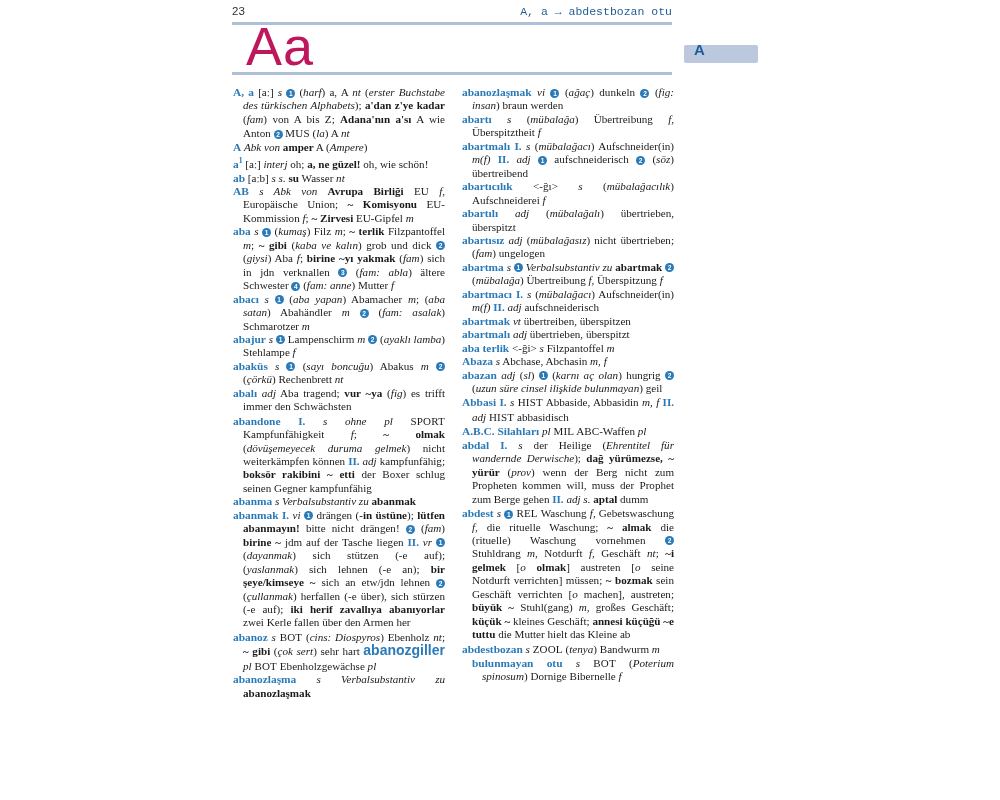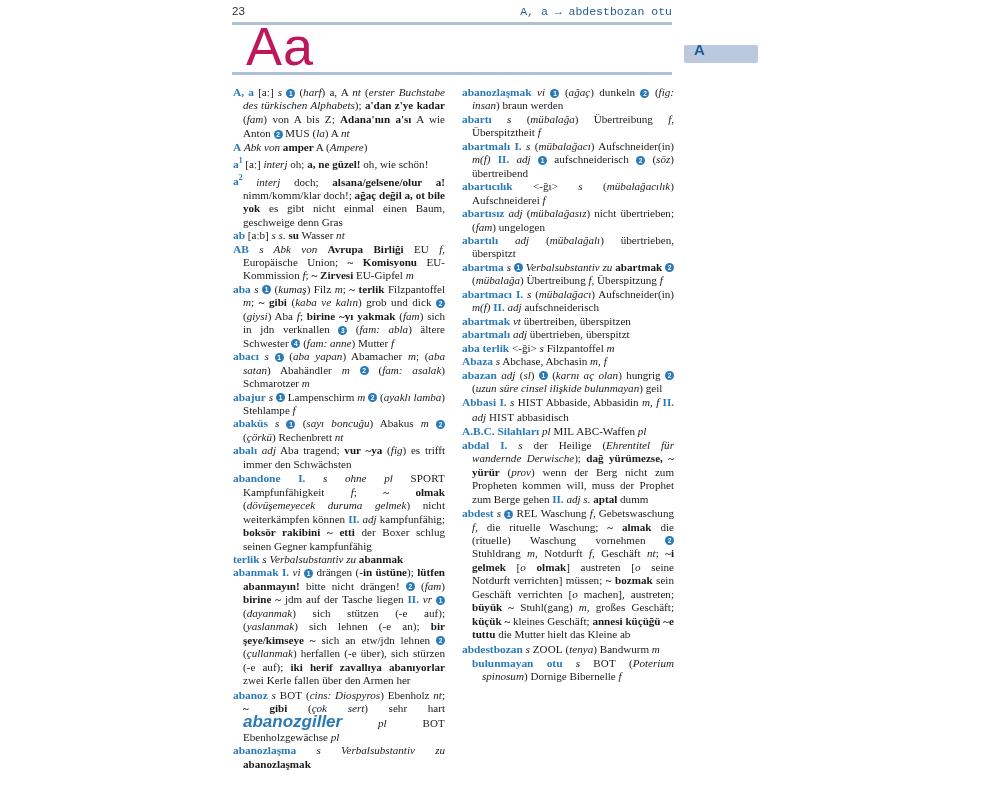--- a/index.html
+++ b/index.html
@@ -119,22 +119,21 @@
   .hw {
     color: #2b7ab8;
     font-family: Liberation Serif, serif;
     font-weight: 700;
     font-size: 11.4px;
   }
   .hw2 {
     color: #2b7ab8;
     font-family: "Liberation Sans", "DejaVu Sans", sans-serif;
     font-weight: 700;
-    font-size: 17px;
-    font-style: italic;
+    font-size: 14px;
   }
   .b  { font-weight: 700; }
   .i  { font-style: italic; }
   .sc {
     font-variant: small-caps;
     font-size: 15px;
     letter-spacing: 0.2px;
     text-transform: lowercase;
   }
   .rom { font-weight: 700; color: #2b7ab8; }
@@ -171,41 +170,40 @@
 
   <div class="rule" id="rule-bottom"></div>
 
   <div id="thumbtab"></div>
   <div id="thumbtab-letter">A</div>
 
   <div class="col" id="col-left">
       <p class="entry"><span class="hw">A, a</span> [aː] <span class="i">s</span> <span class="num">1</span> (<span class="i">harf</span>) a, A <span class="i">nt</span> (<span class="i">erster Buchstabe des türkischen Alphabets</span>); <span class="b">a'dan z'ye kadar</span> (<span class="i">fam</span>) von A bis Z; <span class="b">Adana'nın a'sı</span> A wie Anton <span class="num">2</span> <span class="sc">MUS</span> (<span class="i">la</span>) A <span class="i">nt</span></p>
       <p class="entry"><span class="hw">A</span> <span class="i">Abk von</span> <span class="b">amper</span> A (<span class="i">Ampere</span>)</p>
       <p class="entry"><span class="hw">a<span class="sup">1</span></span> [aː] <span class="i">interj</span> oh; <span class="b">a, ne güzel!</span> oh, wie schön!</p>
-      <p class="entry"><span class="hw">a<span class="sup">2</span></span> <span class="i">interj</span> doch; <span class="b">alsana/gelsene/olur a!</span> nimm/komm/klar doch!; <span class="b">ağaç değil a, ot bile yok</span> es gibt nicht einmal einen Baum, geschweige denn Gras</p>
       <p class="entry"><span class="hw">ab</span> [aːb] <span class="i">s s.</span> <span class="b">su</span> Wasser <span class="i">nt</span></p>
       <p class="entry"><span class="hw">AB</span> <span class="i">s Abk von</span> <span class="b">Avrupa Birliği</span> EU <span class="i">f</span>, Europäische Union; <span class="b">~ Komisyonu</span> EU-Kommission <span class="i">f</span>; <span class="b">~ Zirvesi</span> EU-Gipfel <span class="i">m</span></p>
       <p class="entry"><span class="hw">aba</span> <span class="i">s</span> <span class="num">1</span> (<span class="i">kumaş</span>) Filz <span class="i">m</span>; <span class="b">~ terlik</span> Filzpantoffel <span class="i">m</span>; <span class="b">~ gibi</span> (<span class="i">kaba ve kalın</span>) grob und dick <span class="num">2</span> (<span class="i">giysi</span>) Aba <span class="i">f</span>; <span class="b">birine ~yı yakmak</span> (<span class="i">fam</span>) sich in jdn verknallen <span class="num">3</span> (<span class="i">fam: abla</span>) ältere Schwester <span class="num">4</span> (<span class="i">fam: anne</span>) Mutter <span class="i">f</span></p>
       <p class="entry"><span class="hw">abacı</span> <span class="i">s</span> <span class="num">1</span> (<span class="i">aba yapan</span>) Abamacher <span class="i">m</span>; (<span class="i">aba satan</span>) Abahändler <span class="i">m</span> <span class="num">2</span> (<span class="i">fam: asalak</span>) Schmarotzer <span class="i">m</span></p>
       <p class="entry"><span class="hw">abajur</span> <span class="i">s</span> <span class="num">1</span> Lampenschirm <span class="i">m</span> <span class="num">2</span> (<span class="i">ayaklı lamba</span>) Stehlampe <span class="i">f</span></p>
       <p class="entry"><span class="hw">abaküs</span> <span class="i">s</span> <span class="num">1</span> (<span class="i">sayı boncuğu</span>) Abakus <span class="i">m</span> <span class="num">2</span> (<span class="i">çörkü</span>) Rechenbrett <span class="i">nt</span></p>
       <p class="entry"><span class="hw">abalı</span> <span class="i">adj</span> Aba tragend; <span class="b">vur ~ya</span> (<span class="i">fig</span>) es trifft immer den Schwächsten</p>
       <p class="entry"><span class="hw">abandone</span> <span class="rom">I.</span> <span class="i">s ohne pl</span> <span class="sc">SPORT</span> Kampfunfähigkeit <span class="i">f</span>; <span class="b">~ olmak</span> (<span class="i">dövüşemeyecek duruma gelmek</span>) nicht weiterkämpfen können <span class="rom">II.</span> <span class="i">adj</span> kampfunfähig; <span class="b">boksör rakibini ~ etti</span> der Boxer schlug seinen Gegner kampfunfähig</p>
-      <p class="entry"><span class="hw">terlik</span> <span class="i">s Verbalsubstantiv zu</span> <span class="b">abanmak</span></p>
+      <p class="entry"><span class="hw">abanma</span> <span class="i">s Verbalsubstantiv zu</span> <span class="b">abanmak</span></p>
       <p class="entry"><span class="hw">abanmak</span> <span class="rom">I.</span> <span class="i">vi</span> <span class="num">1</span> drängen (<span class="b">-in üstüne</span>); <span class="b">lütfen abanmayın!</span> bitte nicht drängen! <span class="num">2</span> (<span class="i">fam</span>) <span class="b">birine ~</span> jdm auf der Tasche liegen <span class="rom">II.</span> <span class="i">vr</span> <span class="num">1</span> (<span class="i">dayanmak</span>) sich stützen (-e auf); (<span class="i">yaslanmak</span>) sich lehnen (-e an); <span class="b">bir şeye/kimseye ~</span> sich an etw/jdn lehnen <span class="num">2</span> (<span class="i">çullanmak</span>) herfallen (-e über), sich stürzen (-e auf); <span class="b">iki herif zavallıya abanıyorlar</span> zwei Kerle fallen über den Armen her</p>
       <p class="entry"><span class="hw">abanoz</span> <span class="i">s</span> <span class="sc">BOT</span> (<span class="i">cins: Diospyros</span>) Ebenholz <span class="i">nt</span>; <span class="b">~ gibi</span> (<span class="i">çok sert</span>) sehr hart <span class="b hw2">abanozgiller</span> <span class="i">pl</span> <span class="sc">BOT</span> Ebenholzgewächse <span class="i">pl</span></p>
       <p class="entry"><span class="hw">abanozlaşma</span> <span class="i">s Verbalsubstantiv zu</span> <span class="b">abanozlaşmak</span></p>
     </div>
   <div class="col" id="col-right">
       <p class="entry"><span class="hw">abanozlaşmak</span> <span class="i">vi</span> <span class="num">1</span> (<span class="i">ağaç</span>) dunkeln <span class="num">2</span> (<span class="i">fig: insan</span>) braun werden</p>
       <p class="entry"><span class="hw">abartı</span> <span class="i">s</span> (<span class="i">mübalağa</span>) Übertreibung <span class="i">f</span>, Überspitztheit <span class="i">f</span></p>
       <p class="entry"><span class="hw">abartmalı</span> <span class="rom">I.</span> <span class="i">s</span> (<span class="i">mübalağacı</span>) Aufschneider(in) <span class="i">m(f)</span> <span class="rom">II.</span> <span class="i">adj</span> <span class="num">1</span> aufschneiderisch <span class="num">2</span> (<span class="i">söz</span>) übertreibend</p>
       <p class="entry"><span class="hw">abartıcılık</span> &lt;-ğı&gt; <span class="i">s</span> (<span class="i">mübalağacılık</span>) Aufschneiderei <span class="i">f</span></p>
+      <p class="entry"><span class="hw">abartılı</span> <span class="i">adj</span> (<span class="i">mübalağalı</span>) übertrieben, überspitzt</p>
       <p class="entry"><span class="hw">abartısız</span> <span class="i">adj</span> (<span class="i">mübalağasız</span>) nicht übertrieben; (<span class="i">fam</span>) ungelogen</p>
-      <p class="entry"><span class="hw">abartılı</span> <span class="i">adj</span> (<span class="i">mübalağalı</span>) übertrieben, überspitzt</p>
       <p class="entry"><span class="hw">abartma</span> <span class="i">s</span> <span class="num">1</span> <span class="i">Verbalsubstantiv zu</span> <span class="b">abartmak</span> <span class="num">2</span> (<span class="i">mübalağa</span>) Übertreibung <span class="i">f</span>, Überspitzung <span class="i">f</span></p>
       <p class="entry"><span class="hw">abartmacı</span> <span class="rom">I.</span> <span class="i">s</span> (<span class="i">mübalağacı</span>) Aufschneider(in) <span class="i">m(f)</span> <span class="rom">II.</span> <span class="i">adj</span> aufschneiderisch</p>
       <p class="entry"><span class="hw">abartmak</span> <span class="i">vt</span> übertreiben, überspitzen</p>
       <p class="entry"><span class="hw">abartmalı</span> <span class="i">adj</span> übertrieben, überspitzt</p>
       <p class="entry"><span class="hw">aba terlik</span> &lt;-ği&gt; <span class="i">s</span> Filzpantoffel <span class="i">m</span></p>
       <p class="entry"><span class="hw">Abaza</span> <span class="i">s</span> Abchase, Abchasin <span class="i">m, f</span></p>
       <p class="entry"><span class="hw">abazan</span> <span class="i">adj</span> (<span class="i">sl</span>) <span class="num">1</span> (<span class="i">karnı aç olan</span>) hungrig <span class="num">2</span> (<span class="i">uzun süre cinsel ilişkide bulunmayan</span>) geil</p>
       <p class="entry"><span class="hw">Abbasi</span> <span class="rom">I.</span> <span class="i">s</span> <span class="sc">HIST</span> Abbaside, Abbasidin <span class="i">m, f</span> <span class="rom">II.</span> <span class="i">adj</span> <span class="sc">HIST</span> abbasidisch</p>
       <p class="entry"><span class="hw">A.B.C. Silahları</span> <span class="i">pl</span> <span class="sc">MIL</span> ABC-Waffen <span class="i">pl</span></p>
       <p class="entry"><span class="hw">abdal</span> <span class="rom">I.</span> <span class="i">s</span> der Heilige (<span class="i">Ehrentitel für wandernde Derwische</span>); <span class="b">dağ yürümezse, ~ yürür</span> (<span class="i">prov</span>) wenn der Berg nicht zum Propheten kommen will, muss der Prophet zum Berge gehen <span class="rom">II.</span> <span class="i">adj s.</span> <span class="b">aptal</span> dumm</p>

